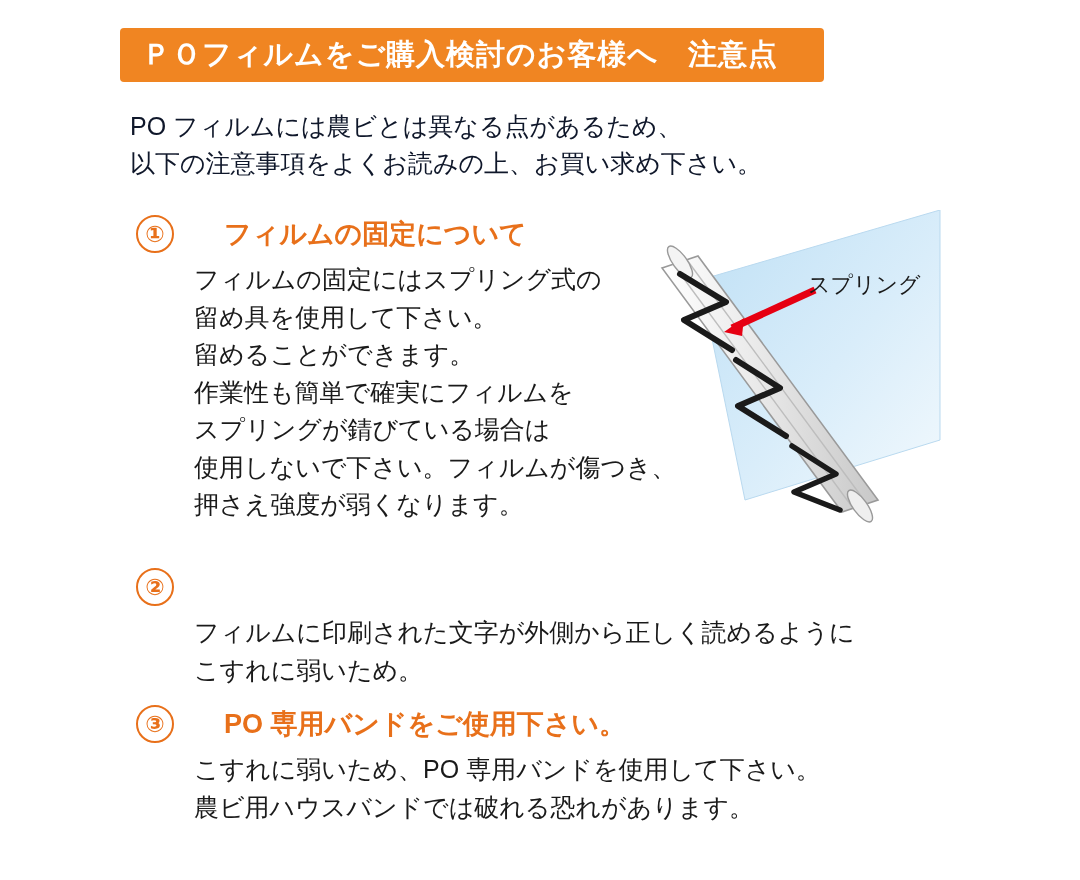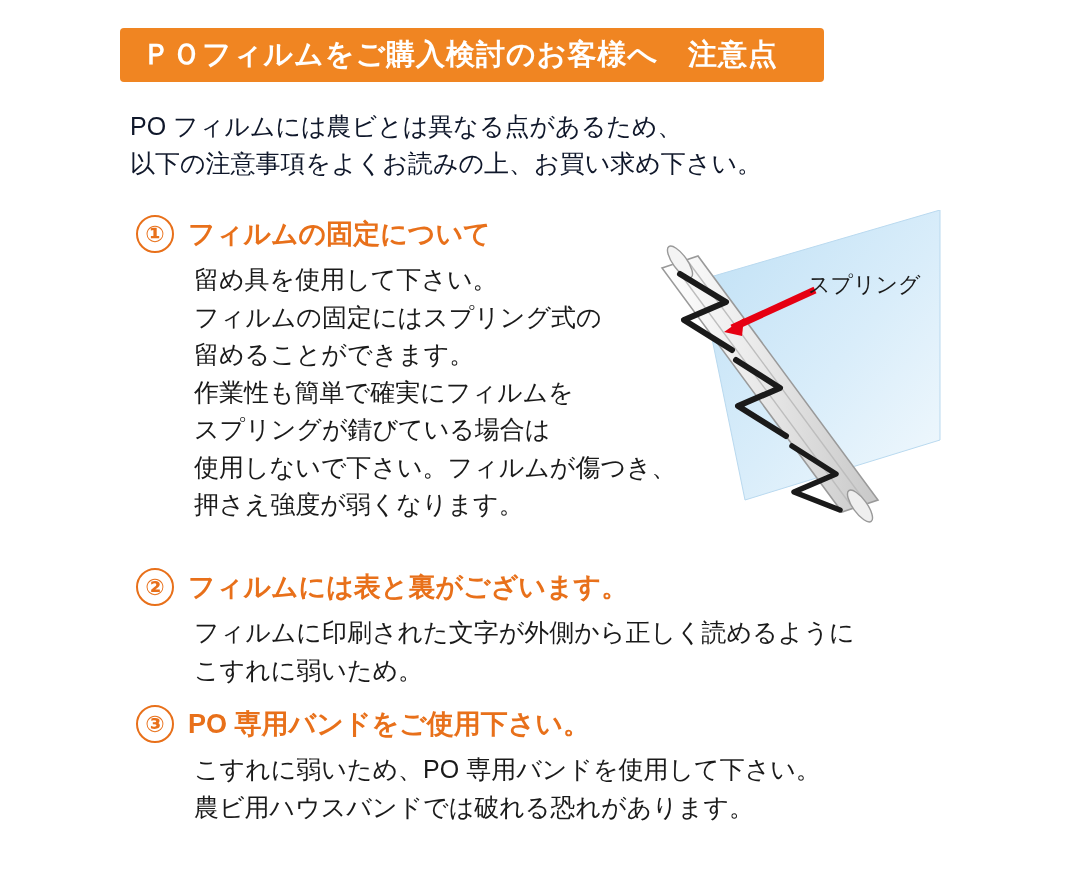--- a/index.html
+++ b/index.html
@@ -74,20 +74,21 @@
     justify-content: center;
     box-sizing: border-box;
     flex: 0 0 auto;
     line-height: 1;
   }
   .sec-title {
     color: #e8701a;
     font-size: 27px;
     font-weight: bold;
     white-space: pre;
+    margin-left: 36px;
   }
   .sec-body {
     margin-top: 8px;
     padding-left: 58px;
     font-size: 25px;
     line-height: 1.5;
     color: #1a1a1a;
   }
   .sec-body div { white-space: pre; }
 
@@ -126,22 +127,22 @@
     <div>PO フィルムには農ビとは異なる点があるため、</div>
     <div>以下の注意事項をよくお読みの上、お買い求め下さい。</div>
   </div>
 
   <div class="section" id="section-1">
     <div class="sec-head">
       <span class="num-circle">①</span>
       <span class="sec-title">フィルムの固定について</span>
     </div>
     <div class="sec-body">
+      <div>フィルムの固定にはスプリング式の</div>
       <div>留め具を使用して下さい。</div>
-      <div>フィルムの固定にはスプリング式の</div>
       <div>留めることができます。</div>
       <div>作業性も簡単で確実にフィルムを</div>
       <div>スプリングが錆びている場合は</div>
       <div>使用しないで下さい。フィルムが傷つき、</div>
       <div>押さえ強度が弱くなります。</div>
     </div>
   </div>
 
   <div class="illustration">
     <svg width="360" height="330" viewBox="0 0 360 330" xmlns="http://www.w3.org/2000/svg">
@@ -179,21 +180,20 @@
         <line x1="175" y1="80" x2="92" y2="118" stroke="#e60012" stroke-width="7"></line>
         <polygon points="84,122 104,108 102,126" fill="#e60012"></polygon>
       </g>
     </svg>
     <span class="spring-label">スプリング</span>
   </div>
 
   <div class="section" id="section-2">
     <div class="sec-head">
       <span class="num-circle">②</span>
-      <span class="sec-title">フィルムには表と裏がございます。</span>
     </div>
     <div class="sec-body">
       <div>フィルムに印刷された文字が外側から正しく読めるように</div>
       <div>こすれに弱いため。</div>
     </div>
   </div>
 
   <div class="section" id="section-3">
     <div class="sec-head">
       <span class="num-circle">③</span>

